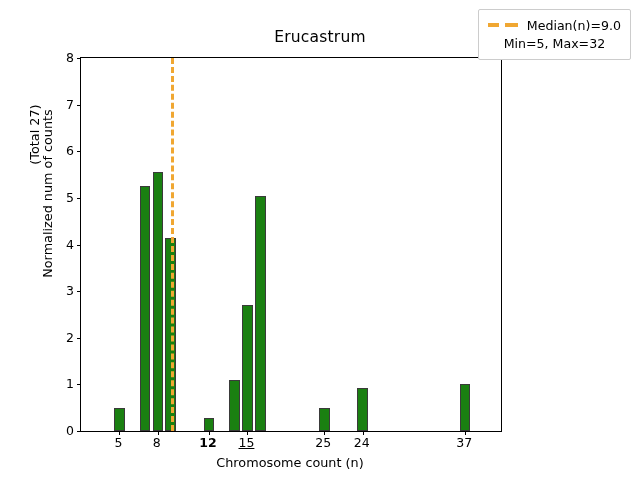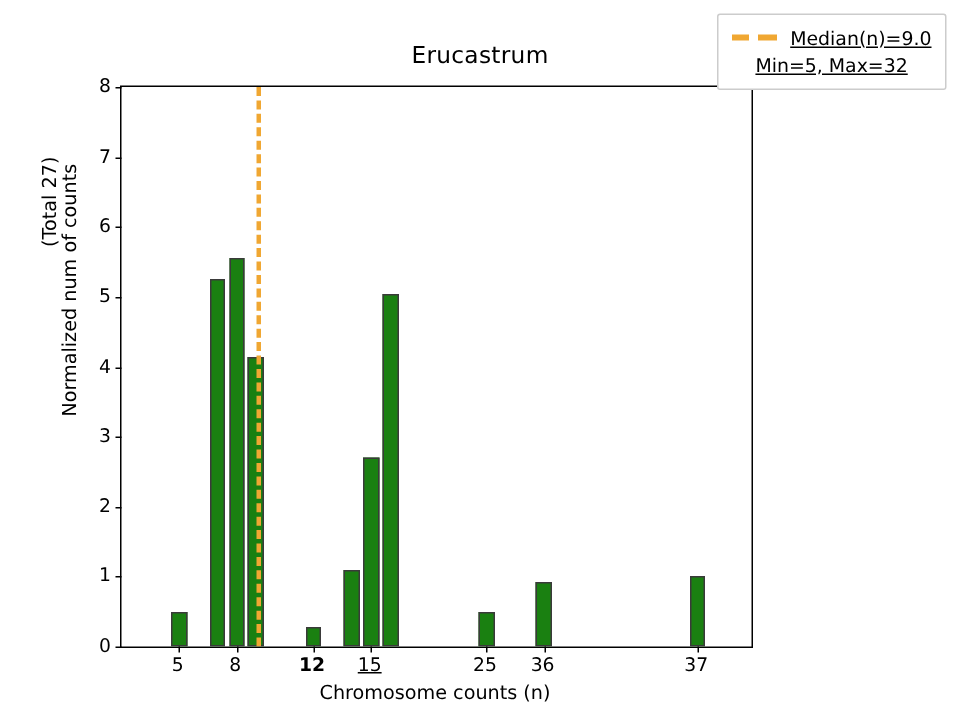--- a/index.html
+++ b/index.html
@@ -166,21 +166,20 @@
     flex: 0 0 30px;
     background-image: linear-gradient(to right,
       #f0a732 0px, #f0a732 11px,
       transparent 11px, transparent 17px,
       #f0a732 17px, #f0a732 28px);
   }
   .legend-text {
     font-size: 12.6px;
     color: #000000;
     white-space: nowrap;
-    text-decoration: underline;
   }
   .legend-row.second .legend-text {
     width: 100%;
     text-align: center;
   }
 </style>
 </head>
 <body>
 
 <div id="figure">
@@ -234,24 +233,24 @@
       <div class="xtick" style="left: 281.707px;"></div>
       <div class="xtick" style="left: 384.146px;"></div>
     </div>
 
   <div id="xlabels">
       <div class="xtick-label" style="left: 38.4146px;">5</div>
       <div class="xtick-label" style="left: 76.8293px;">8</div>
       <div class="xtick-label" style="left: 128.049px; font-weight: bold;">12</div>
       <div class="xtick-label" style="left: 166.463px; text-decoration: underline;">15</div>
       <div class="xtick-label" style="left: 243.293px;">25</div>
-      <div class="xtick-label" style="left: 281.707px;">36</div>
+      <div class="xtick-label" style="left: 281.707px;">24</div>
       <div class="xtick-label" style="left: 384.146px;">37</div>
     </div>
-  <div id="xaxis-title">Chromosome counts (n)</div>
+  <div id="xaxis-title">Chromosome count (n)</div>
 
   <div id="legend">
     <div class="legend-row">
       <span class="legend-swatch"></span>
       <span class="legend-text">Median(n)=9.0</span>
     </div>
     <div class="legend-row second">
       <span class="legend-text">Min=5, Max=32</span>
     </div>
   </div>

